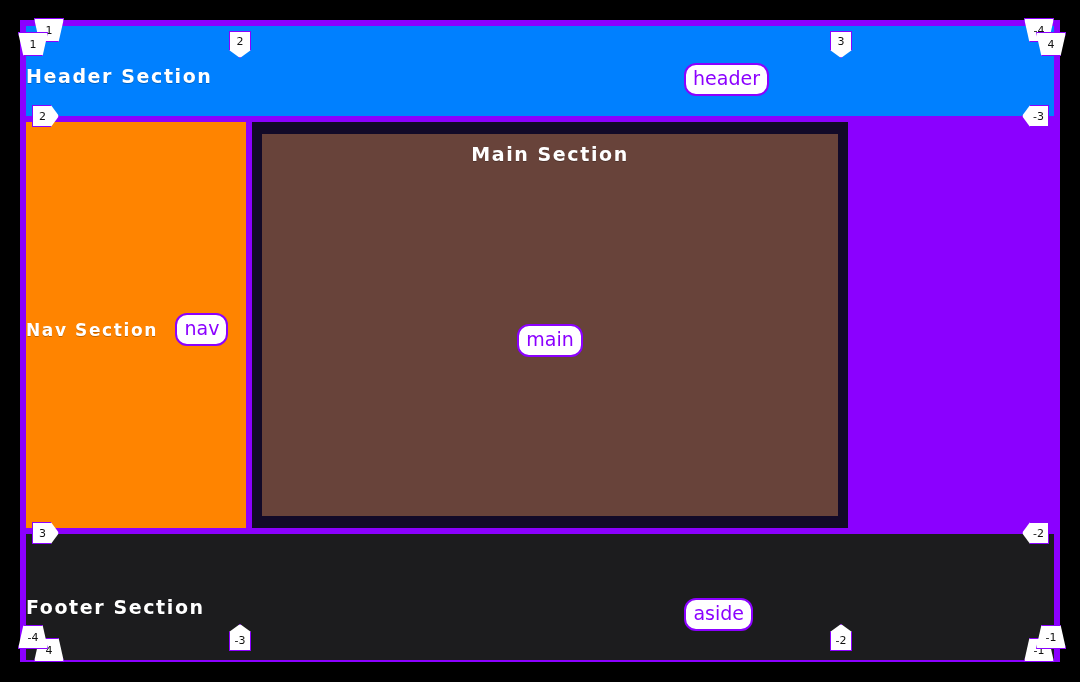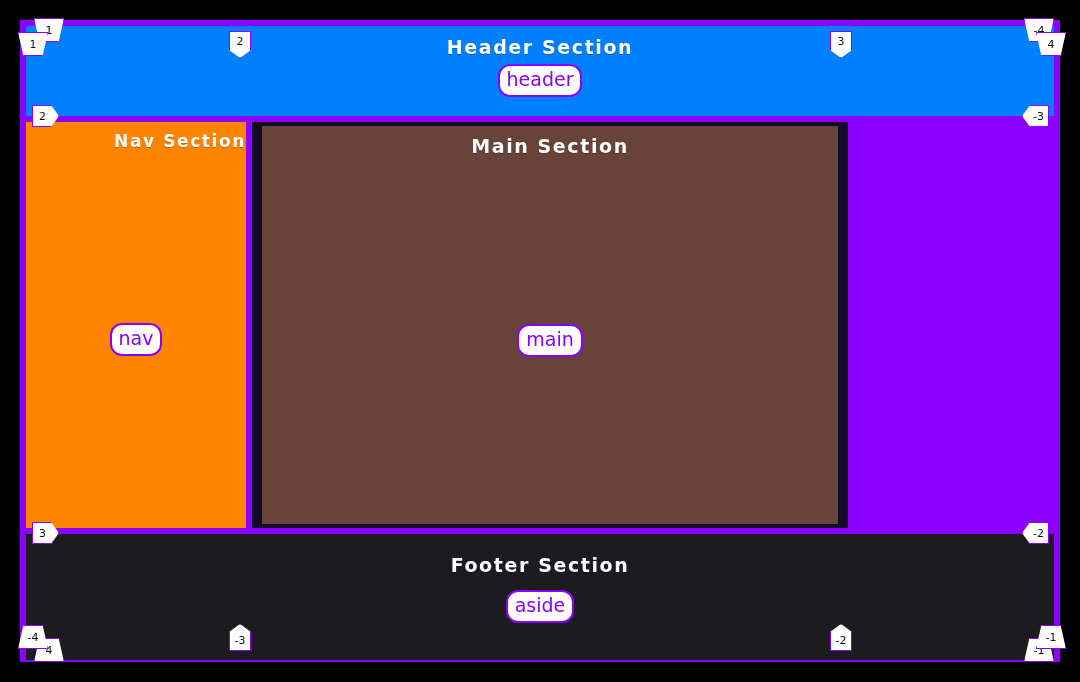--- a/index.html
+++ b/index.html
@@ -32,46 +32,45 @@
     grid-template-columns: 220px 596px 200px;
     grid-template-rows: 90px 406px 126px;
     gap: 6px;
     border: 6px solid #8b00ff;
   }
 
   
   .area {
     position: relative;
     display: flex;
-    flex-direction: column;
+    flex-direction: row;
     align-items: center;
     overflow: hidden;
   }
 
   .area-header {
     grid-column: 1 / 4;
     grid-row: 1 / 2;
     background: #0080ff;
     justify-content: flex-start;
     padding-top: 10px;
   }
   .area-nav {
     grid-column: 1 / 2;
     grid-row: 2 / 3;
     background: #ff8400;
     justify-content: flex-start;
     padding-top: 9px;
-    align-items: flex-end;
   }
   .area-main {
     grid-column: 2 / 3;
     grid-row: 2 / 3;
     background: #120a28;          
     justify-content: flex-start;
-    padding: 4px 10px;
+    padding: 12px 10px;
   }
   .area-main-inner {
     width: 100%;
     height: 100%;
     background: #68433a;
     display: flex;
     flex-direction: column;
     align-items: center;
     padding-top: 9px;
   }

